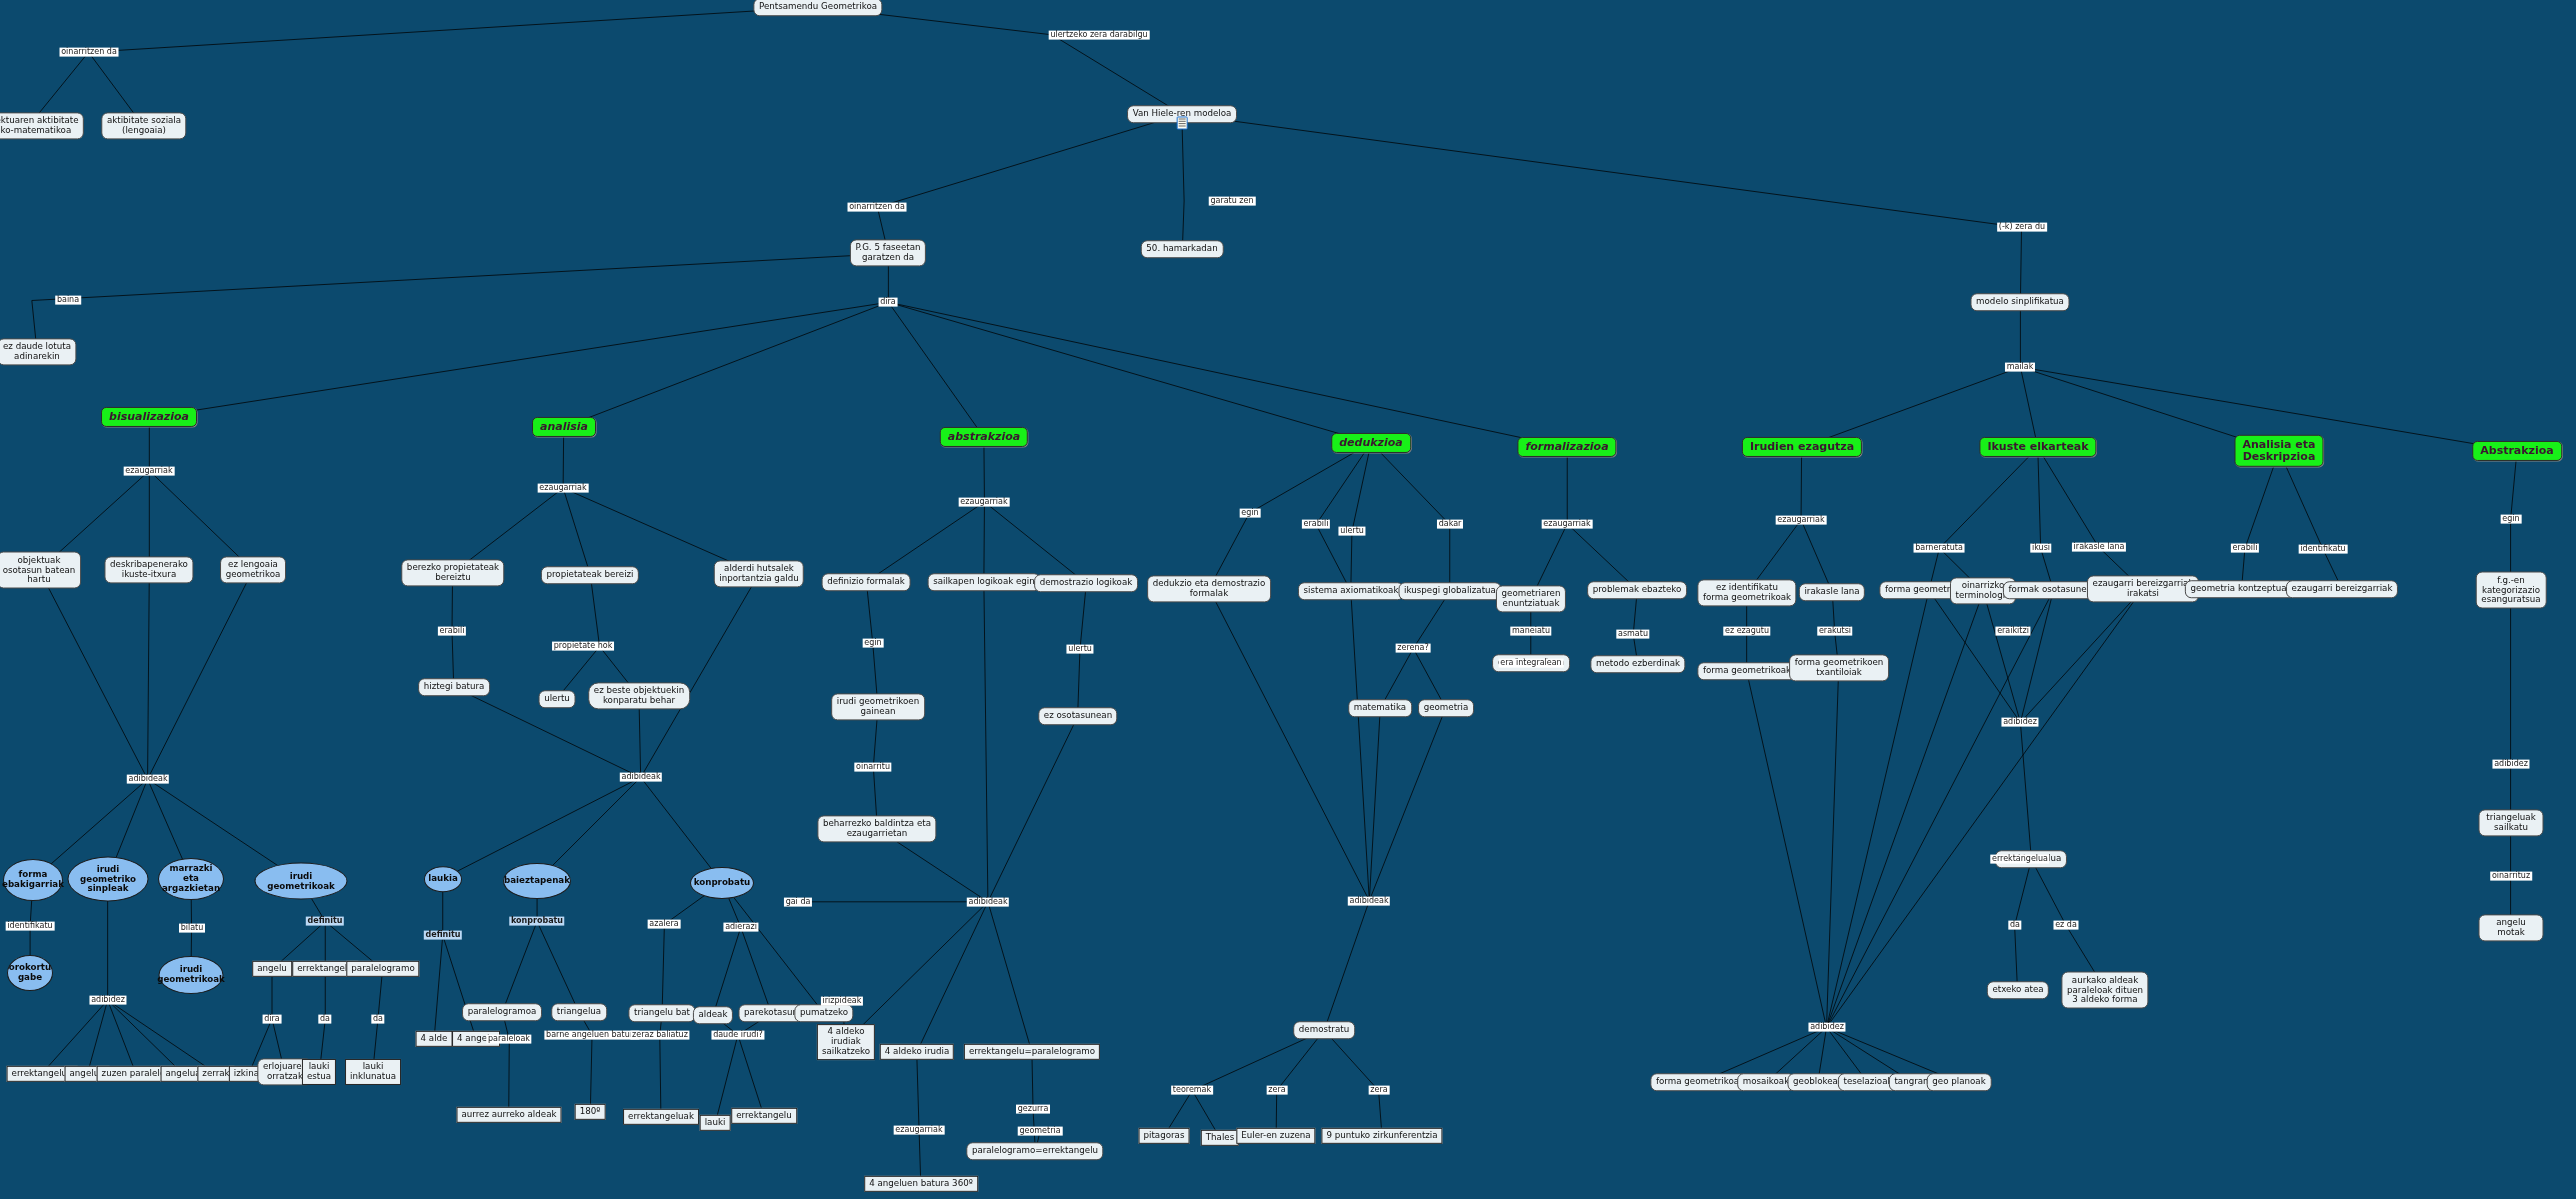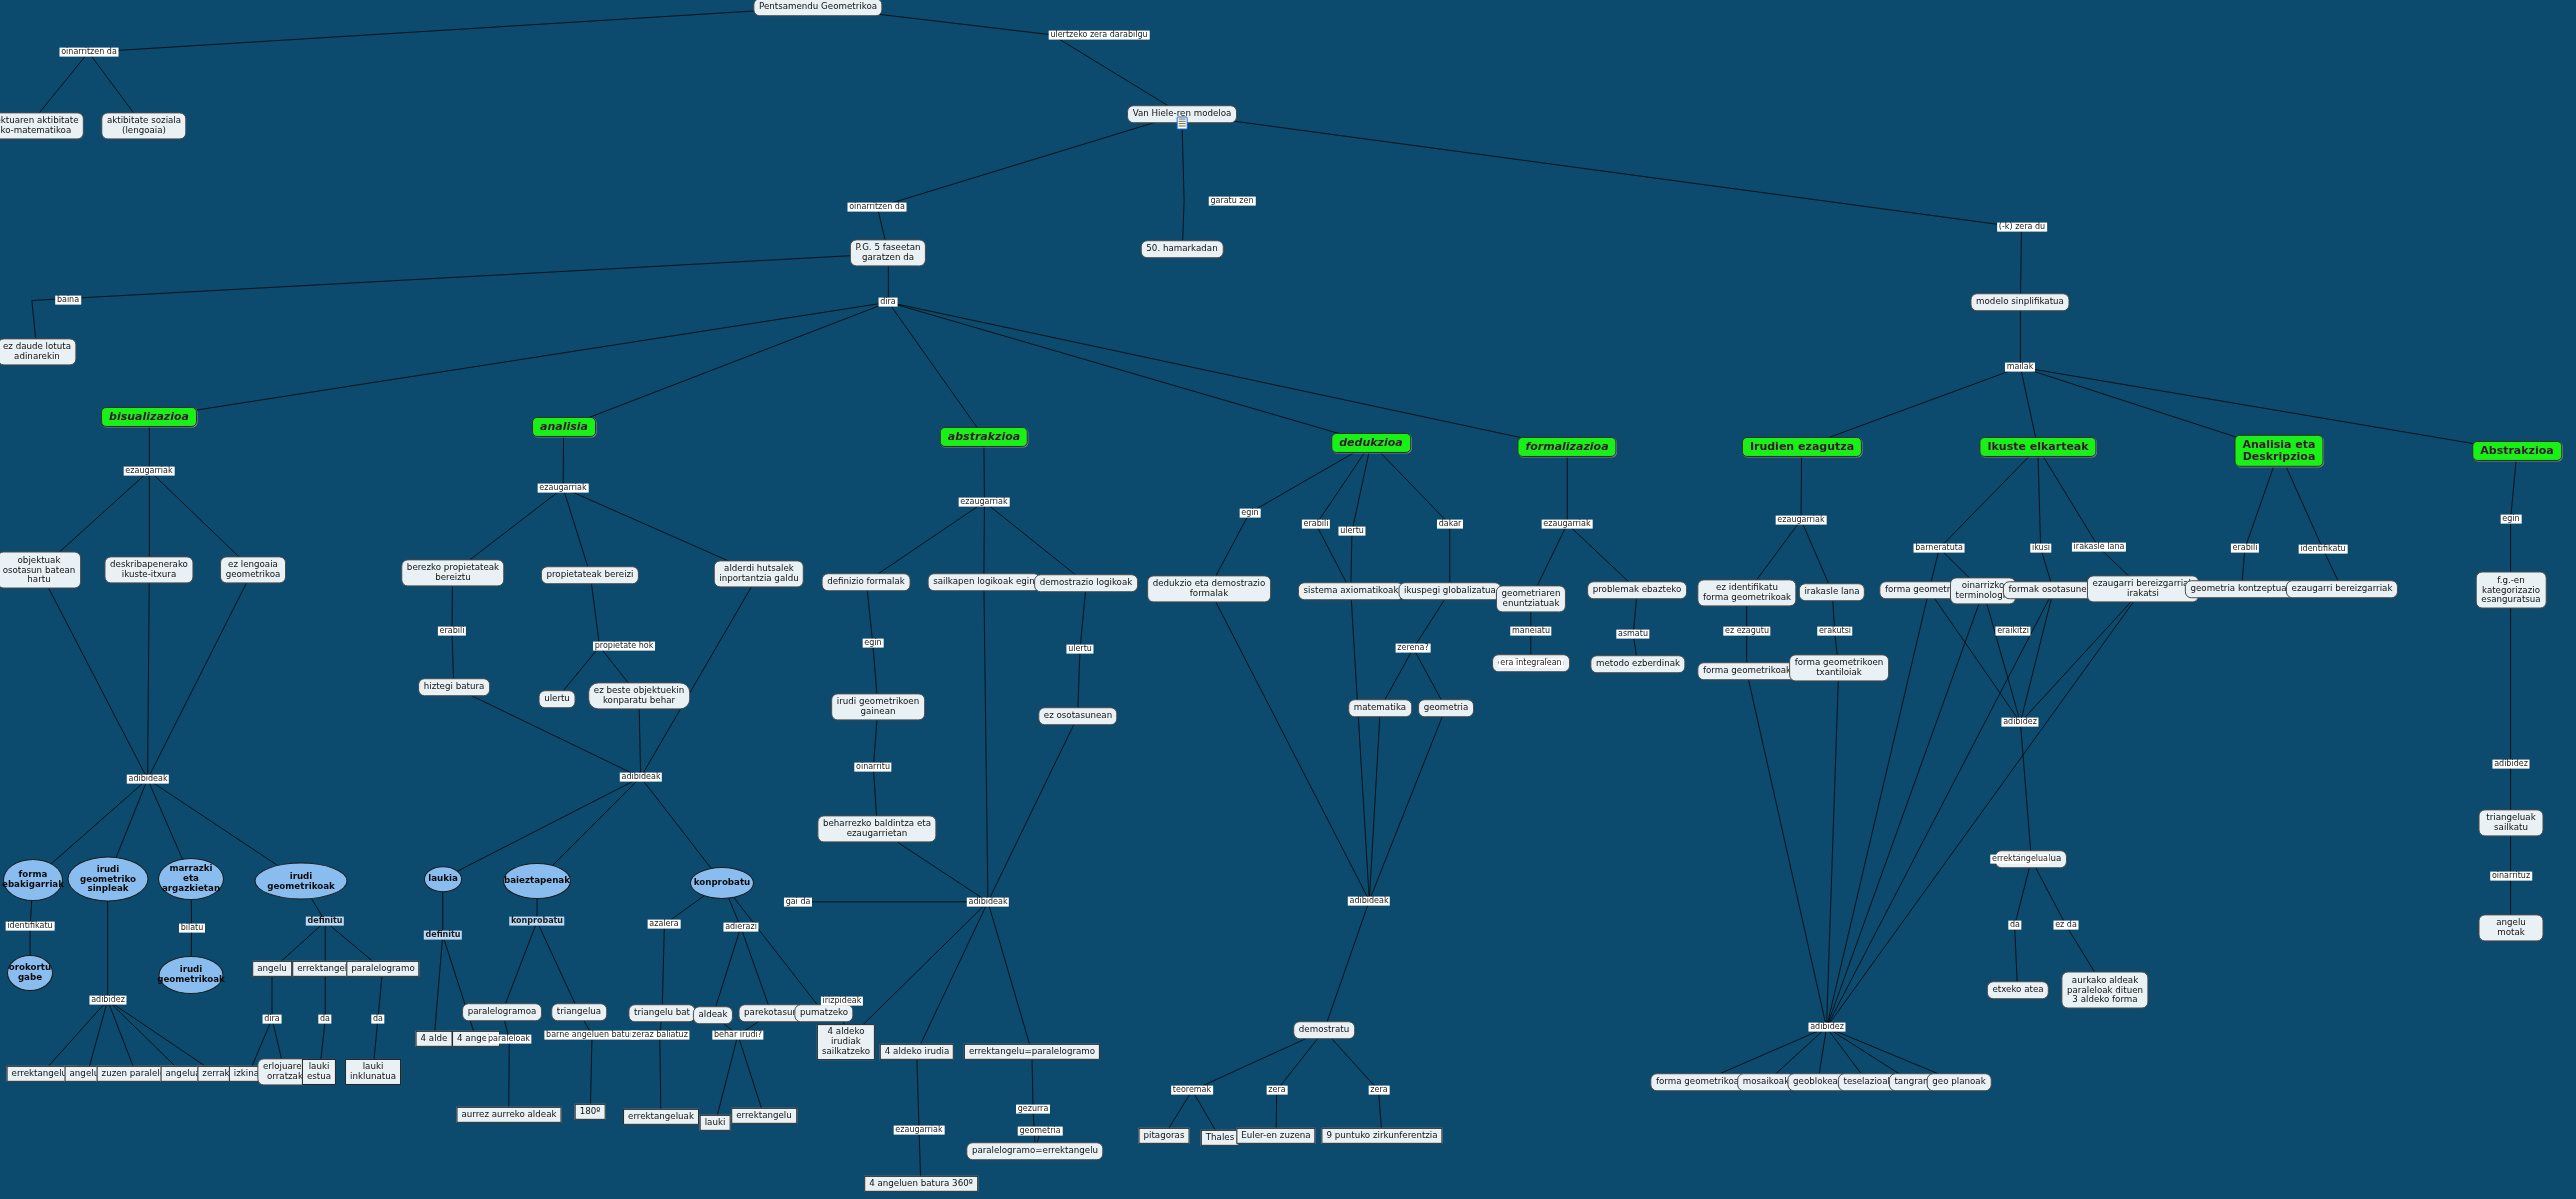--- a/index.html
+++ b/index.html
@@ -445,21 +445,21 @@
       <div class="link" style="left: 1450px; top: 524px;">dakar</div>
       <div class="link" style="left: 1567px; top: 524px;">ezaugarriak</div>
       <div class="link" style="left: 1801px; top: 520px;">ezaugarriak</div>
       <div class="link" style="left: 1939px; top: 548px;">barneratuta</div>
       <div class="link" style="left: 2041px; top: 548px;">ikusi</div>
       <div class="link" style="left: 2099px; top: 547px;">irakasle lana</div>
       <div class="link" style="left: 2245px; top: 548px;">erabili</div>
       <div class="link" style="left: 2323px; top: 549px;">identifikatu</div>
       <div class="link" style="left: 2511px; top: 519px;">egin</div>
       <div class="link" style="left: 452px; top: 631px;">erabili</div>
-      <div class="link" style="left: 624px; top: 646px; text-align: right;">propietate hok</div>
+      <div class="link" style="left: 583px; top: 646px; text-align: right;">propietate hok</div>
       <div class="link" style="left: 873px; top: 643px;">egin</div>
       <div class="link" style="left: 1080px; top: 649px;">ulertu</div>
       <div class="link" style="left: 1413px; top: 648px;">zerena?</div>
       <div class="link" style="left: 1531px; top: 631px;">maneiatu</div>
       <div class="link" style="left: 1633px; top: 634px;">asmatu</div>
       <div class="link" style="left: 1747px; top: 631px;">ez ezagutu</div>
       <div class="link" style="left: 1835px; top: 631px;">erakutsi</div>
       <div class="link" style="left: 873px; top: 767px;">oinarritu</div>
       <div class="link" style="left: 2020px; top: 722px;">adibidez</div>
       <div class="link" style="left: 148px; top: 779px;">adibideak</div>
@@ -475,21 +475,21 @@
       <div class="link" style="left: 664px; top: 924px;">azalera</div>
       <div class="link" style="left: 741px; top: 927px;">adierazi</div>
       <div class="link" style="left: 798px; top: 902px;">gai da</div>
       <div class="link" style="left: 108px; top: 1000px;">adibidez</div>
       <div class="link" style="left: 272px; top: 1019px;">dira</div>
       <div class="link" style="left: 325px; top: 1019px;">da</div>
       <div class="link" style="left: 378px; top: 1019px;">da</div>
       <div class="link" style="left: 509px; top: 1039px;">paraleloak</div>
       <div class="link" style="left: 592px; top: 1035px;">barne angeluen batura</div>
       <div class="link" style="left: 660px; top: 1035px;">zeraz baliatuz</div>
-      <div class="link" style="left: 738px; top: 1035px;">behar irudi?</div>
+      <div class="link" style="left: 738px; top: 1035px;">daude irudi?</div>
       <div class="link" style="left: 842px; top: 1001px;">irizpideak</div>
       <div class="link" style="left: 919px; top: 1130px;">ezaugarriak</div>
       <div class="link" style="left: 1033px; top: 1109px;">gezurra</div>
       <div class="link" style="left: 1040px; top: 1131px;">geometria</div>
       <div class="link" style="left: 1192px; top: 1090px;">teoremak</div>
       <div class="link" style="left: 1277px; top: 1090px;">zera</div>
       <div class="link" style="left: 1379px; top: 1090px;">zera</div>
       <div class="link" style="left: 1827px; top: 1027px;">adibidez</div>
       <div class="link" style="left: 2015px; top: 925px;">da</div>
       <div class="link" style="left: 2066px; top: 925px;">ez da</div>

